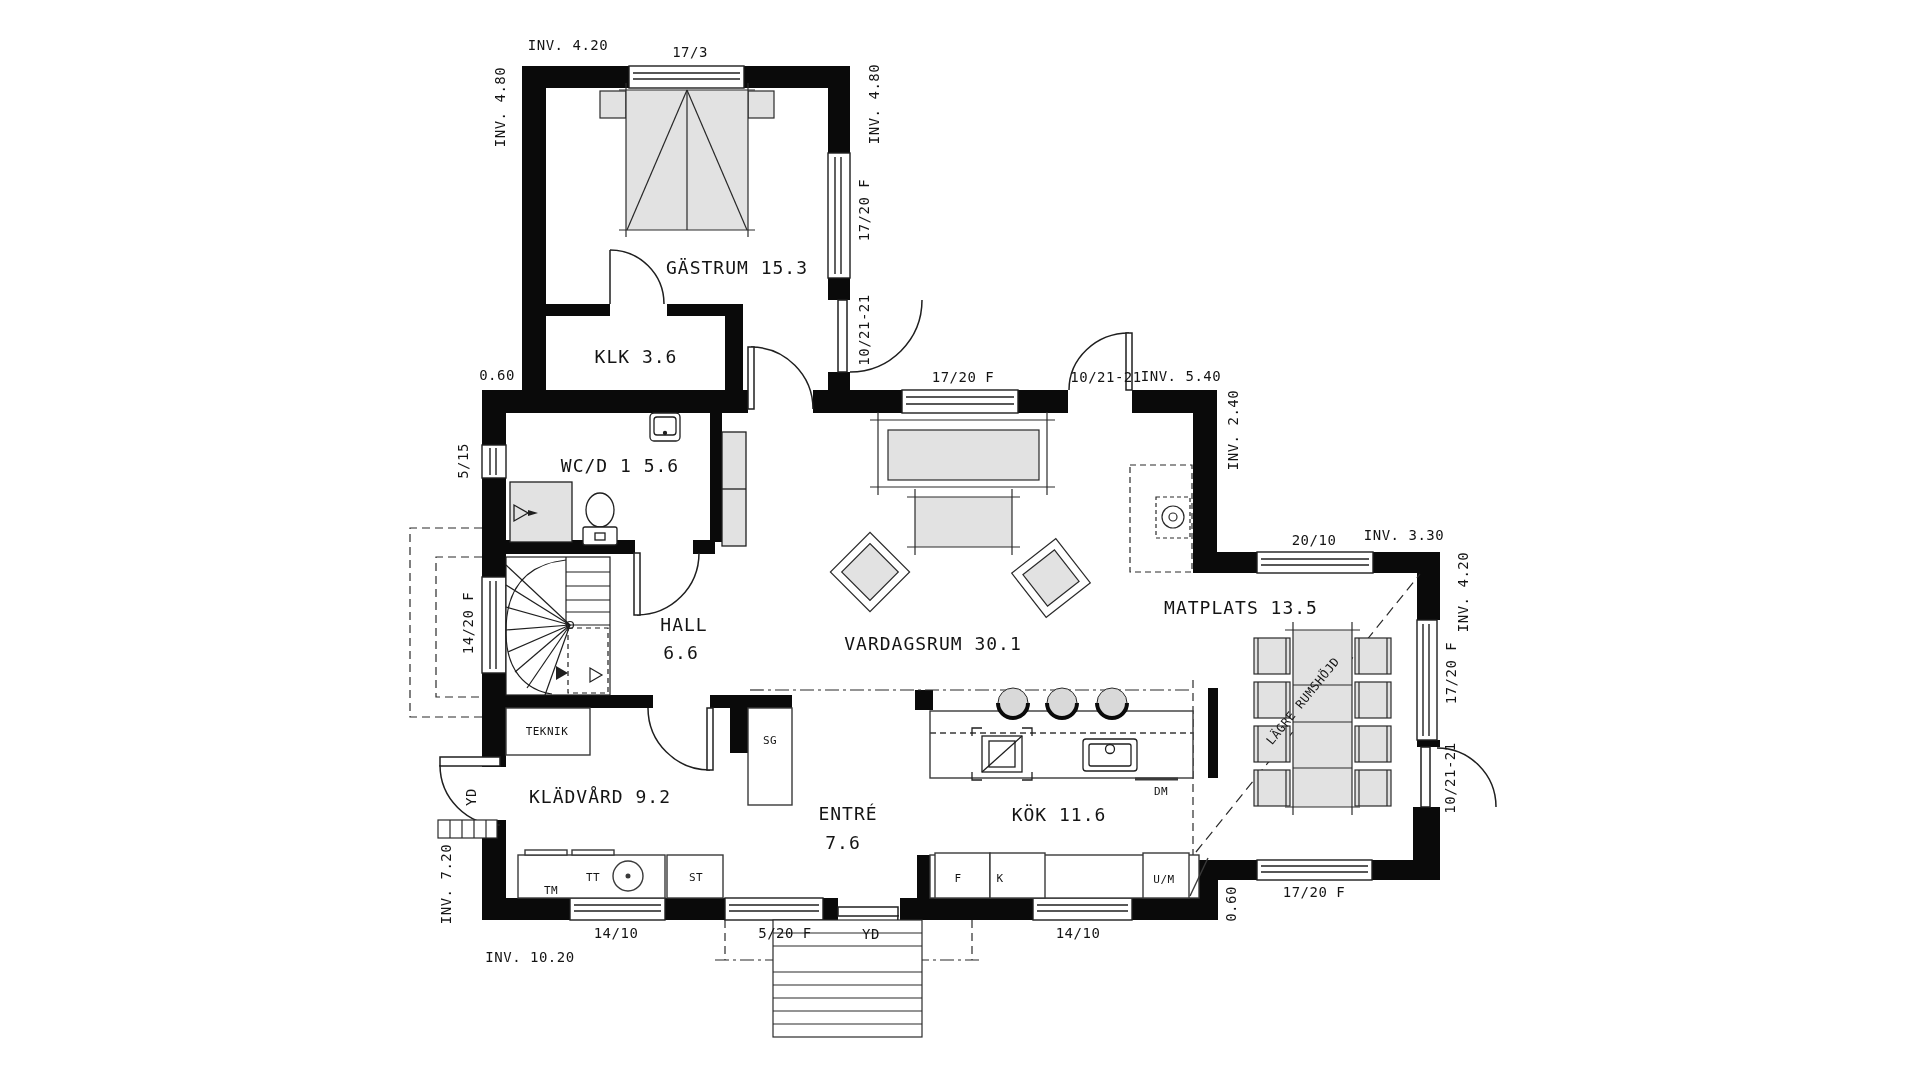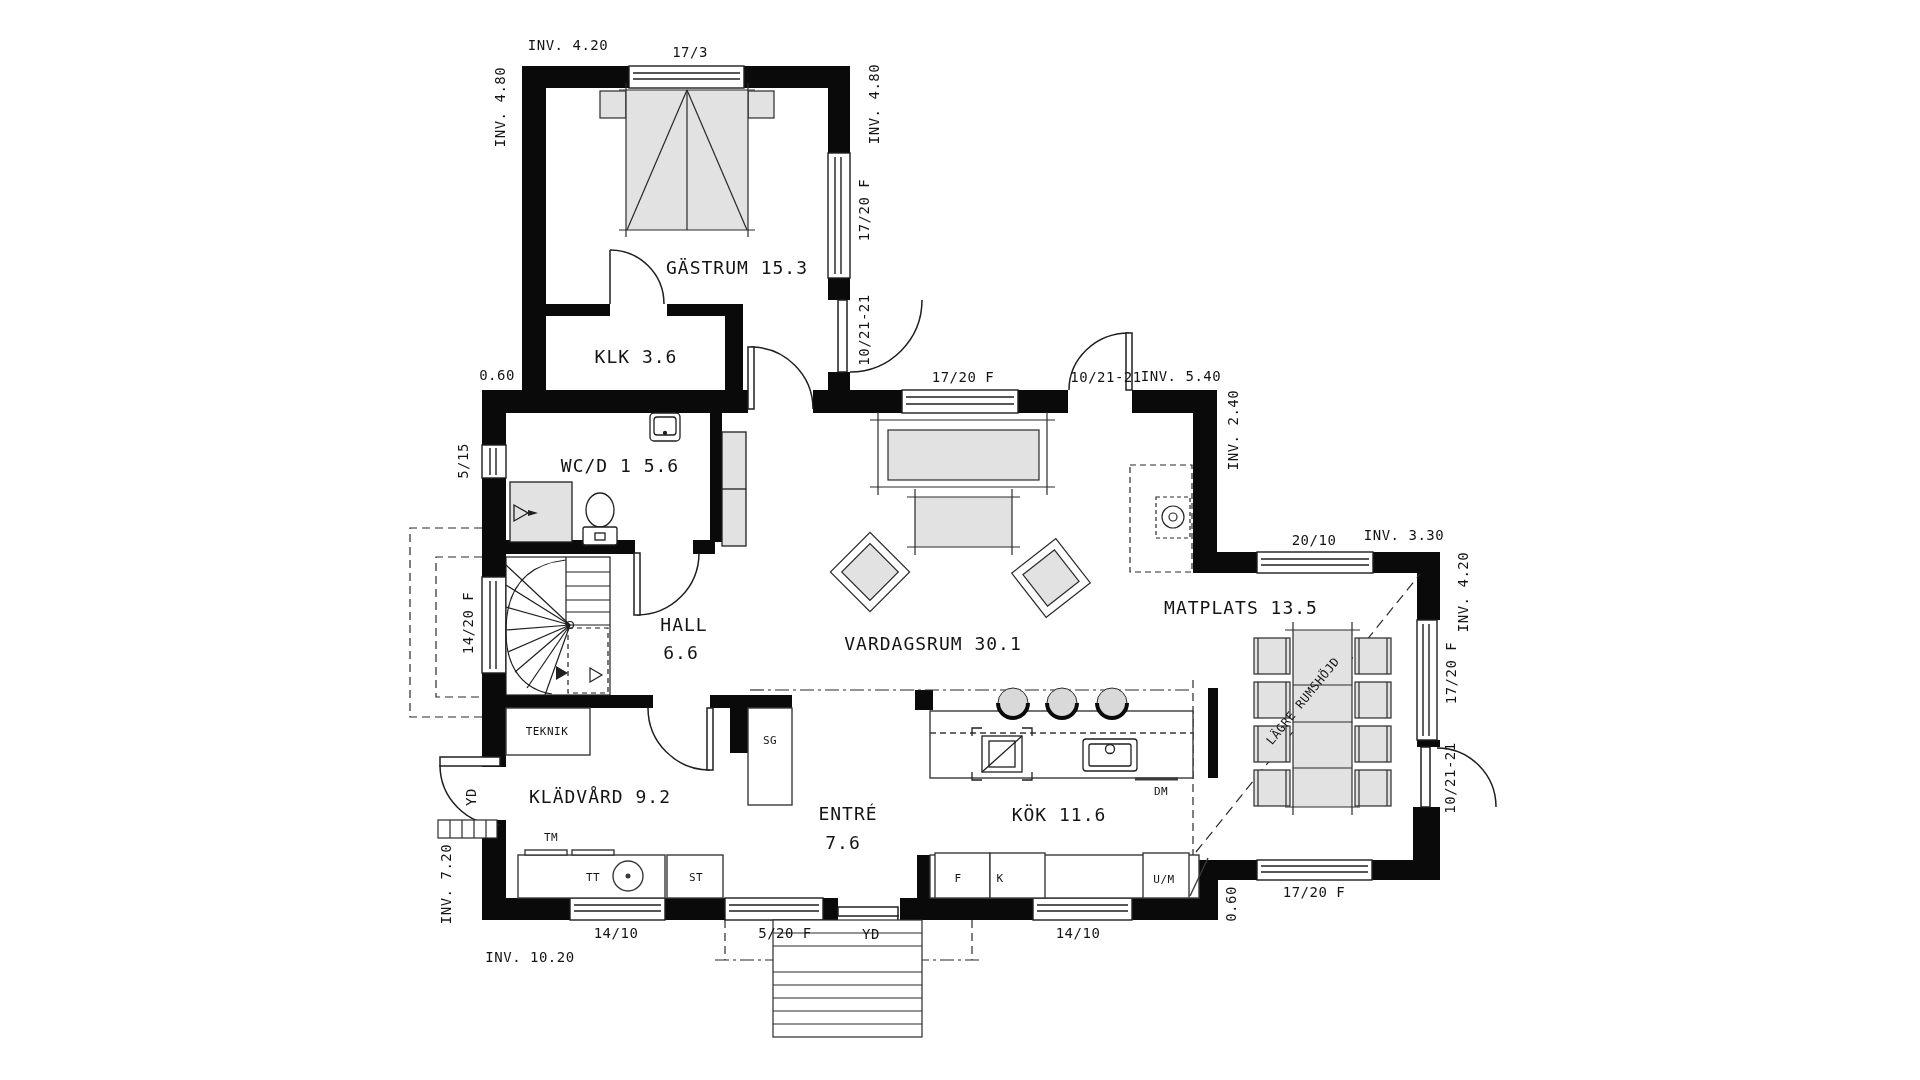--- a/index.html
+++ b/index.html
@@ -381,21 +381,21 @@
   <div class="lbl" style="left:681px;top:652px">6.6</div>
   <div class="lbl" style="left:600px;top:796px">KLÄDVÅRD 9.2</div>
   <div class="lbl" style="left:848px;top:813px">ENTRÉ</div>
   <div class="lbl" style="left:843px;top:842px">7.6</div>
   <div class="lbl" style="left:933px;top:643px">VARDAGSRUM 30.1</div>
   <div class="lbl" style="left:1059px;top:814px">KÖK 11.6</div>
   <div class="lbl" style="left:1241px;top:607px">MATPLATS 13.5</div>
 
   <div class="dim sm" style="left:547px;top:731px">TEKNIK</div>
   <div class="dim sm" style="left:770px;top:740px">SG</div>
-  <div class="dim sm" style="left:551px;top:837px">TM</div>
+  <div class="dim sm" style="left:551px;top:890px">TM</div>
   <div class="dim sm" style="left:593px;top:877px">TT</div>
   <div class="dim sm" style="left:696px;top:877px">ST</div>
   <div class="dim sm" style="left:958px;top:878px">F</div>
   <div class="dim sm" style="left:1000px;top:878px">K</div>
   <div class="dim sm" style="left:1164px;top:879px">U/M</div>
   <div class="dim sm" style="left:1161px;top:791px">DM</div>
 
   <div class="dim" style="left:568px;top:45px">INV. 4.20</div>
   <div class="dim rot" style="left:500px;top:107px">INV. 4.80</div>
   <div class="dim rot" style="left:874px;top:104px">INV. 4.80</div>

